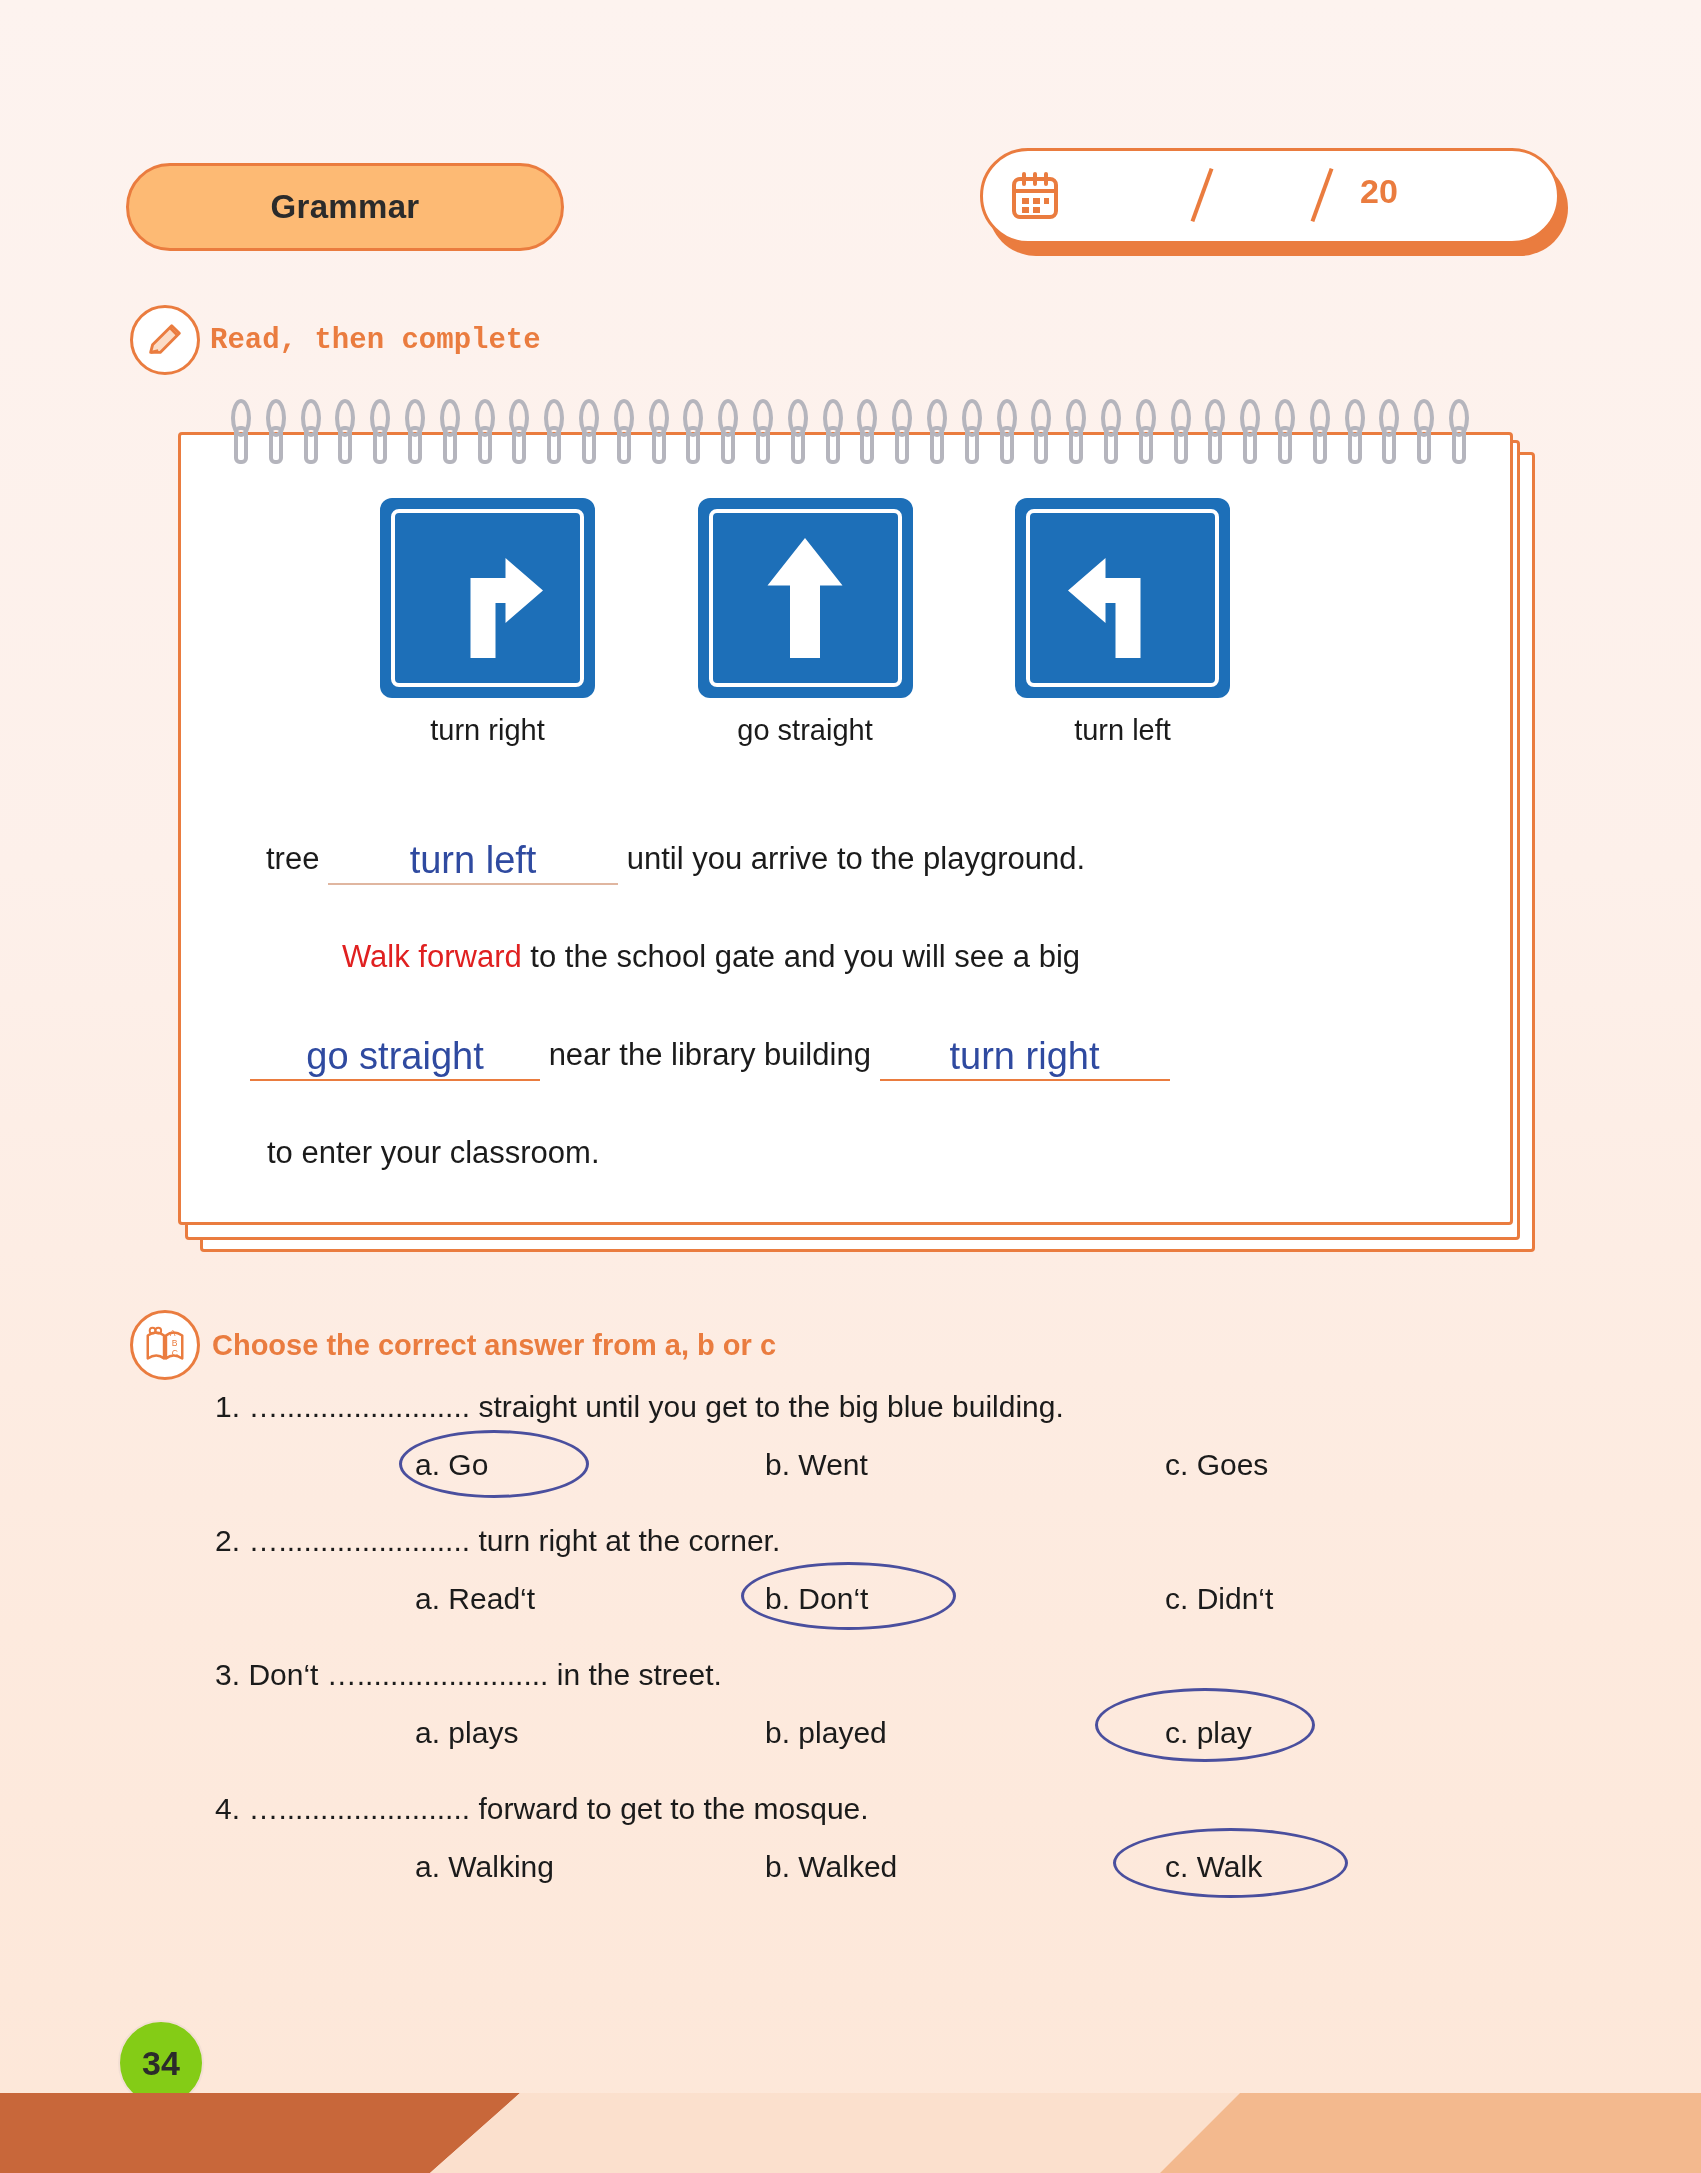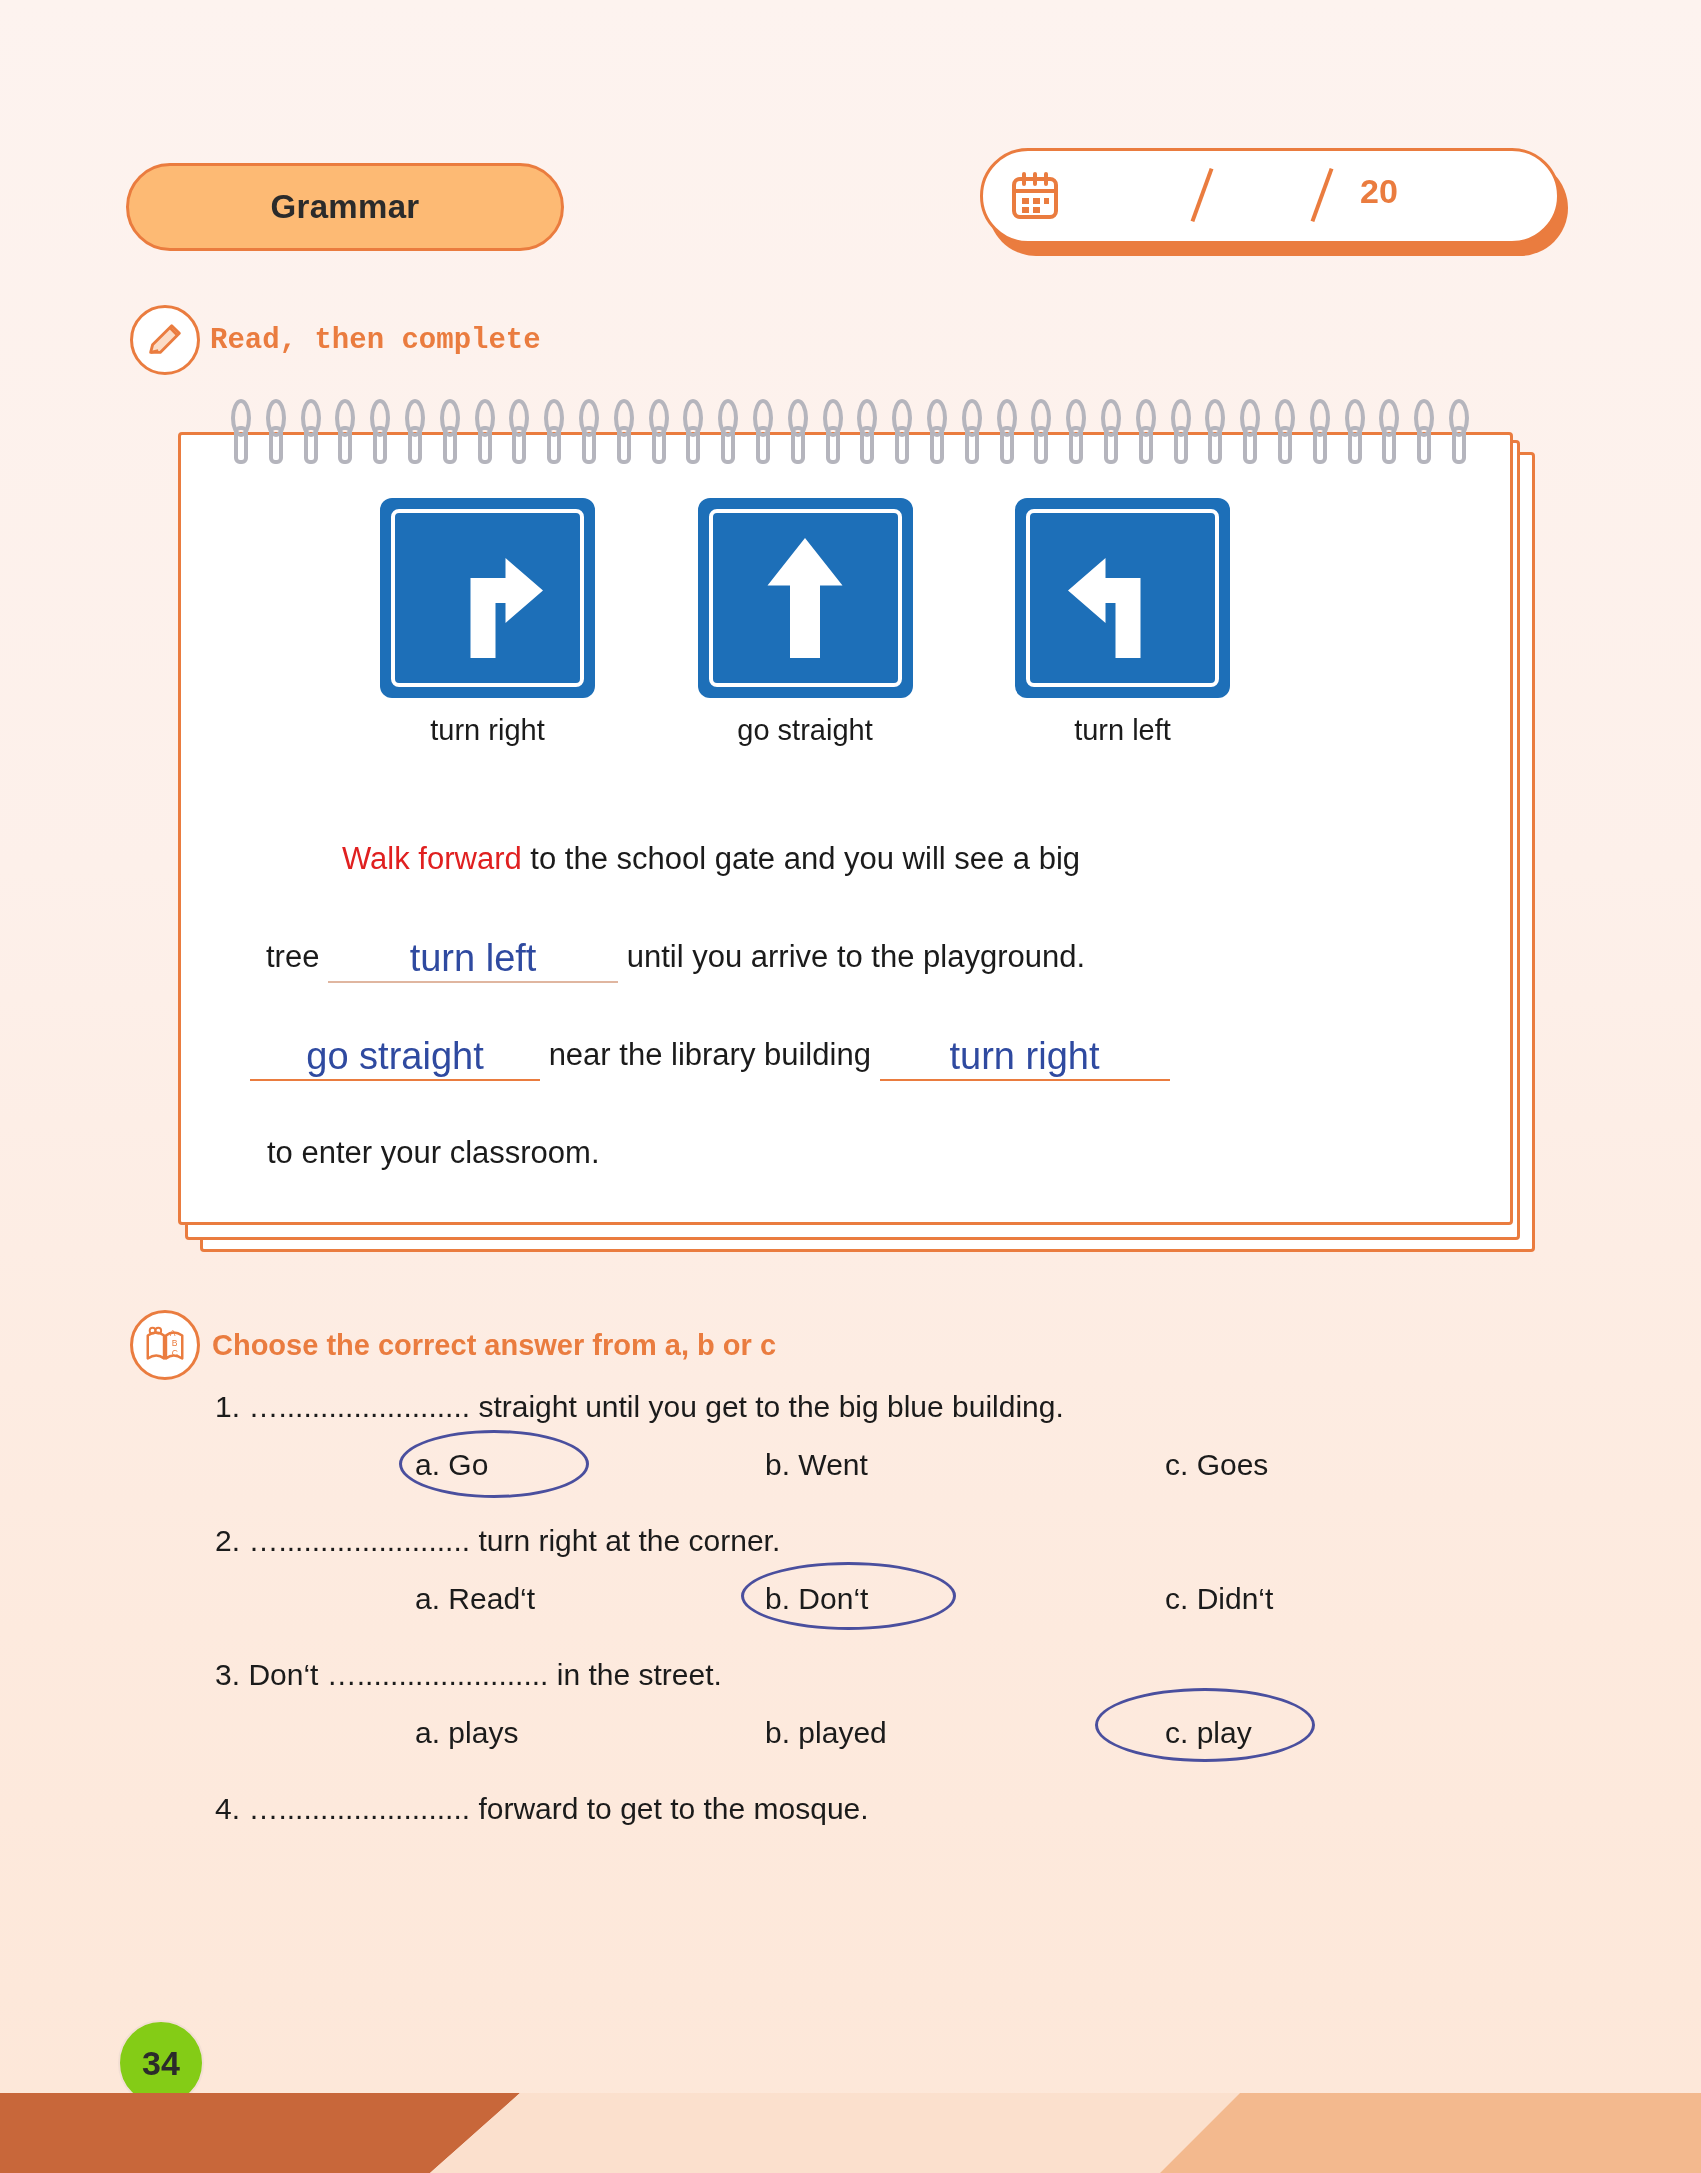--- a/index.html
+++ b/index.html
@@ -535,27 +535,27 @@
         <svg viewBox="0 0 120 120" width="150" height="150">
           <path d="M74 108 L74 44 L46 44 L46 28 L16 54 L46 80 L46 64 L54 64 L54 108 Z" fill="#ffffff"></path>
         </svg>
       </div>
     </div>
     <div class="sign-label">turn left</div>
   </div>
 </div>
 
 <div class="para">
-  <div class="line l1">
-    <span class="red">Walk  forward</span><span> to the school gate and you will see a big</span>
-  </div>
   <div class="line l2">
     <span>tree</span>
     <span class="ans w1">turn left</span>
     <span>until you arrive to the playground.</span>
+  </div>
+  <div class="line l1">
+    <span class="red">Walk  forward</span><span> to the school gate and you will see a big</span>
   </div>
   <div class="line l3">
     <span class="ans w2">go straight</span>
     <span>near the library building</span>
     <span class="ans w3">turn right</span>
   </div>
   <div class="line l4">to enter your classroom.</div>
 </div>
 
 <div class="inst2">
@@ -623,20 +623,32 @@
     <div class="opt oC">
       <span class="ellipse" style="left:-70px; top:-28px; width:220px; height:74px;"></span>
       <span>c. play</span>
     </div>
   </div>
 
   <div class="q-line q-text">
     <span>4.</span>
     <span>…....................... forward to get to the  mosque.</span>
   </div>
+  <div class="opts">
+    <div class="opt oA">
+      <span>a. Walking</span>
+    </div>
+    <div class="opt oB">
+      <span>b. Walked</span>
+    </div>
+    <div class="opt oC">
+      <span class="ellipse" style="left:-52px; top:-22px; width:235px; height:70px;"></span>
+      <span>c. Walk</span>
+    </div>
+  </div>
 
 </div>
 
 <div class="page-num">34</div>
 <div class="footer-shape">
   <svg viewBox="0 0 1701 80" width="1701" height="80" preserveAspectRatio="none">
     <path d="M0 0 L520 0 L430 80 L0 80 Z" fill="#c8673a"></path>
     <path d="M520 0 L1240 0 L1160 80 L430 80 Z" fill="#fbe0cd"></path>
     <path d="M1240 0 L1701 0 L1701 80 L1160 80 Z" fill="#f3b98e"></path>
   </svg>

